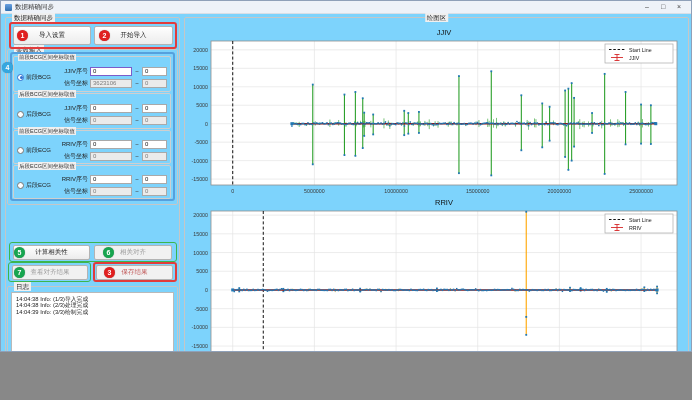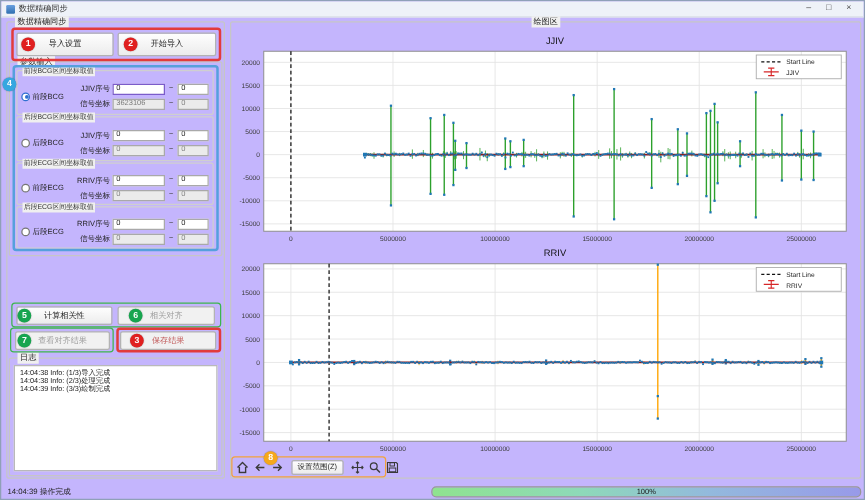--- a/index.html
+++ b/index.html
@@ -1,17 +1,17 @@
 <!DOCTYPE html>
 <html><head>
 <meta charset="utf-8">
 <style>
   * { box-sizing: border-box; margin: 0; padding: 0; }
   body { font-family: "Liberation Sans", sans-serif; background:#888; }
-  .window { position:relative; width:692px; height:400px; background:#c4b5fd;
+  .window { position:relative; width:692px; height:352px; background:#7dd3fc;
             border:1px solid #8fa0b8; overflow:hidden; }
   
   .titlebar { position:absolute; left:0; top:0; width:100%; height:13px;
               background:#eef2f8; border-bottom:1px solid #d9dee6;
               display:flex; align-items:center; padding:0 4px; }
   .app-icon { width:7px; height:7px; background:linear-gradient(#6aa0e0,#2f6fb0);
               border-radius:1px; margin-right:3px; }
   .title-text { font-size:6.5px; color:#333; flex:1; }
   .win-controls { display:flex; }
   .win-controls span { width:16px; text-align:center; font-size:7px; color:#444; line-height:12px; }

